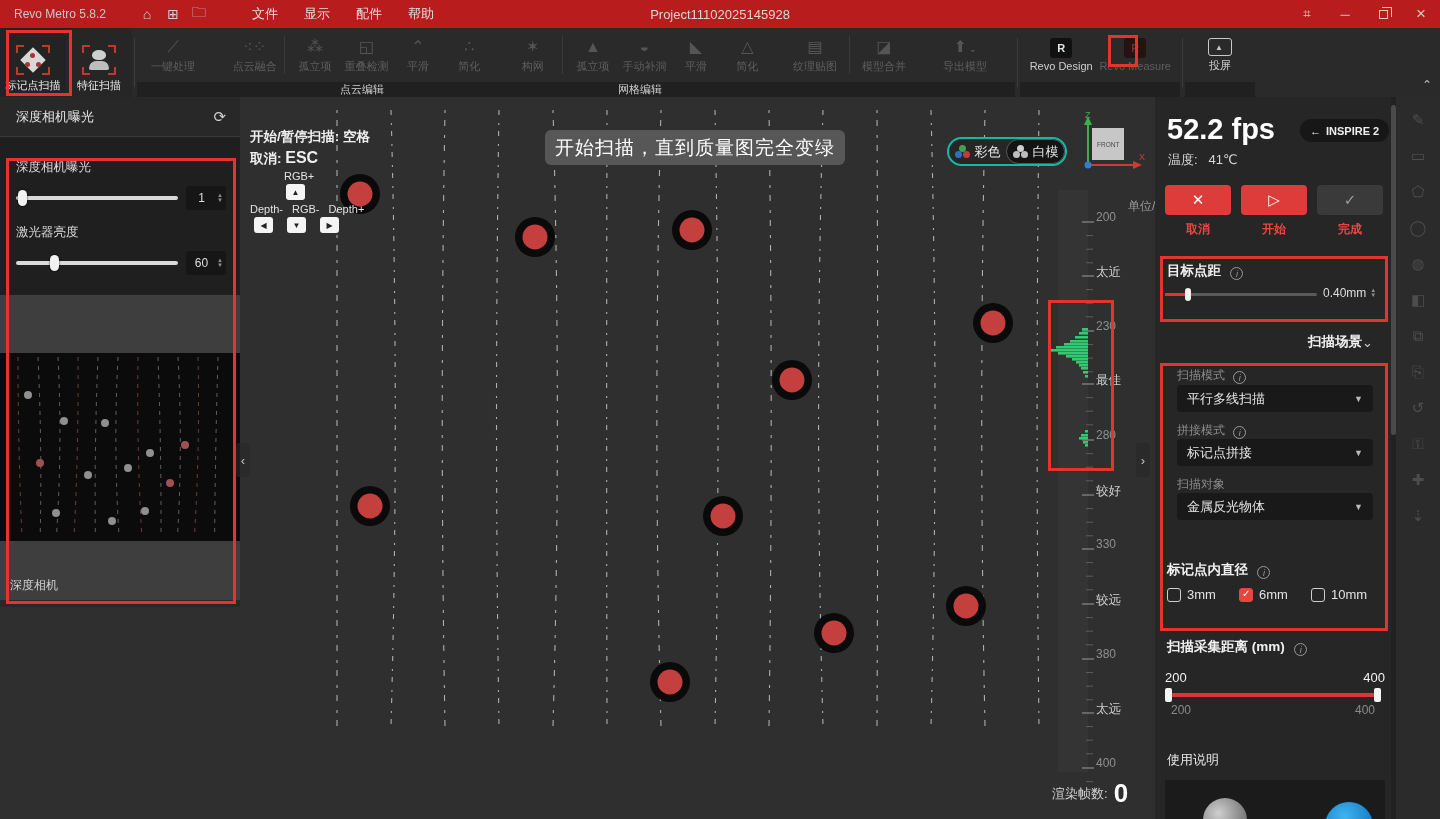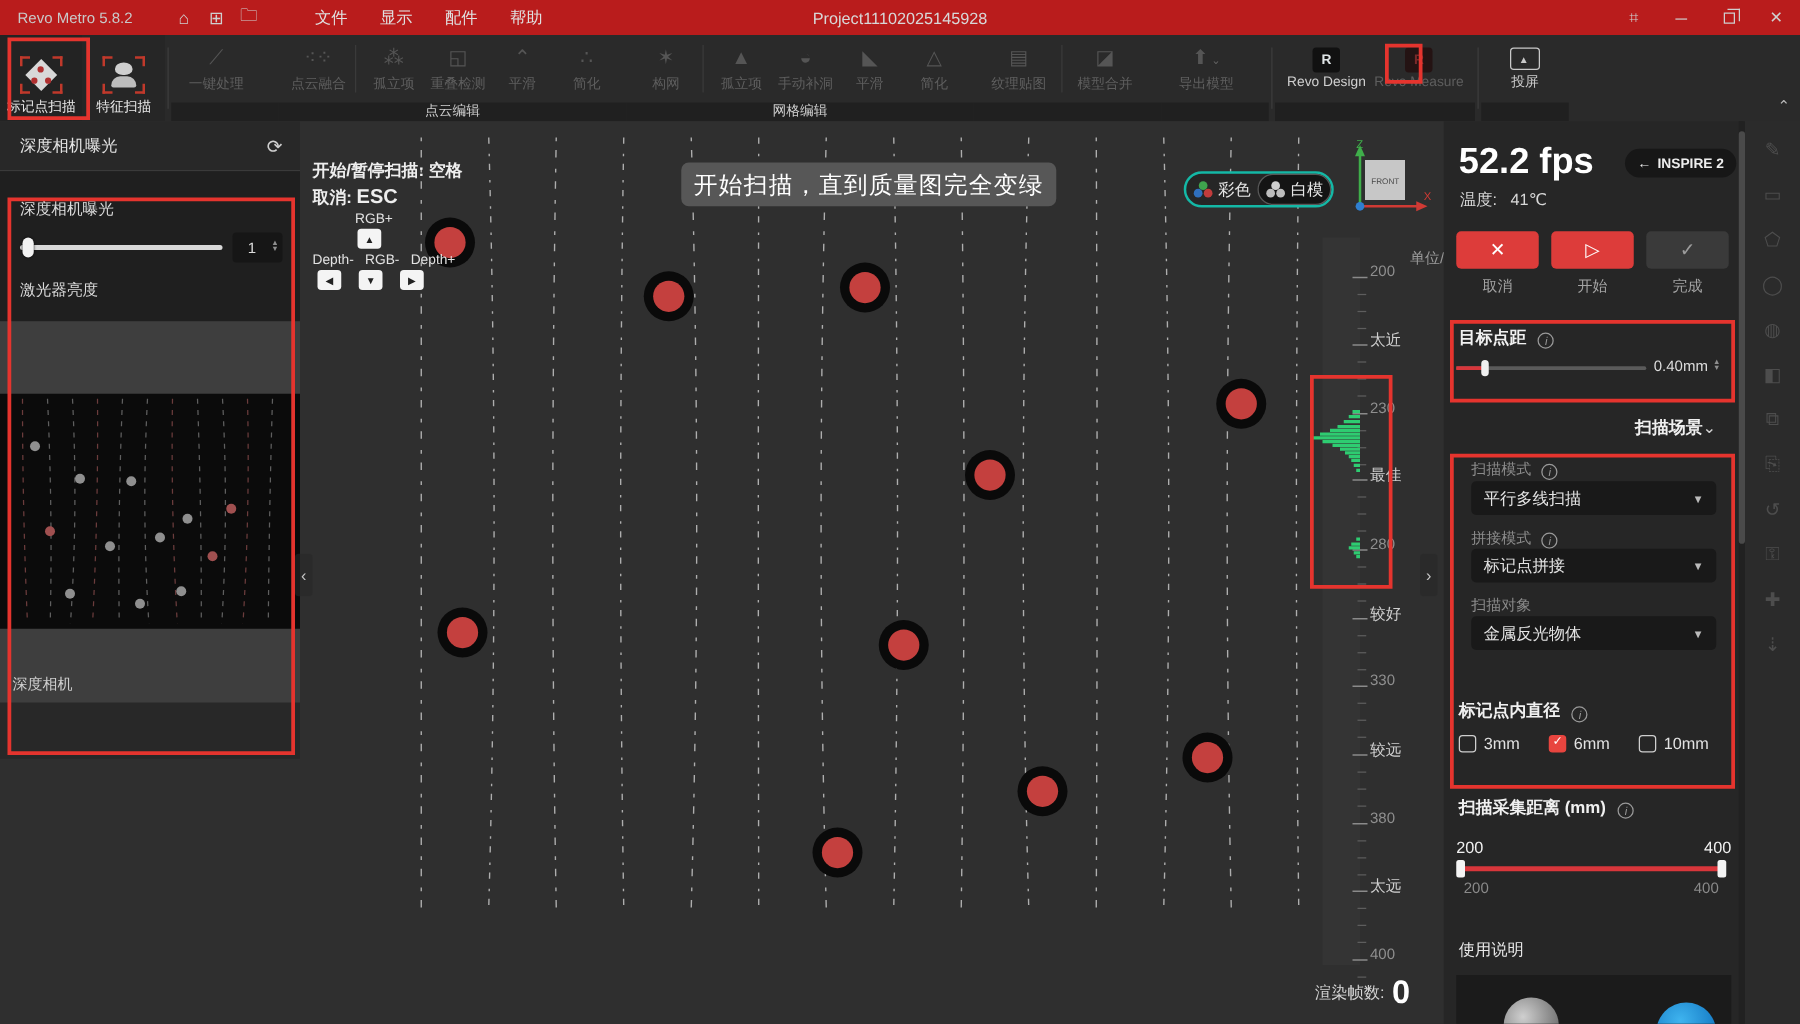--- a/index.html
+++ b/index.html
@@ -88,21 +88,21 @@
   .renderfps .v { font-size:26px; font-weight:bold; color:#fff; }
   
   .rpanel { position:absolute; left:1155px; top:97px; width:240px; height:722px; background:#262626; }
   .fps-row { position:absolute; left:12px; top:16px; font-size:29px; font-weight:bold; color:#fff; }
   .devbadge { position:absolute; left:145px; top:22px; height:23px; padding:0 10px; background:#171717; border-radius:12px;
     display:flex; align-items:center; gap:5px; font-size:11px; font-weight:bold; color:#eee; }
   .temp-row { position:absolute; left:13px; top:54px; font-size:13px; color:#d8d8d8; }
   .btn { position:absolute; top:88px; width:66px; height:30px; border-radius:4px; display:flex; align-items:center; justify-content:center; font-size:15px; }
   .btn.red { background:#dd3c3a; color:#fff; }
   .btn.gray { background:#3a3a3a; color:#9c9c9c; }
-  .btn-lbl { position:absolute; top:124px; width:66px; text-align:center; font-size:12px; color:#a3a3a3; }
+  .btn-lbl { position:absolute; top:124px; width:66px; text-align:center; font-size:12px; color:#ef4444;font-weight:bold; }
   .sec-title { font-size:13.5px; font-weight:bold; color:#f0f0f0; }
   .info { display:inline-block; width:13px; height:13px; border:1px solid #9a9a9a; border-radius:50%; color:#9a9a9a;
     font-size:9px; text-align:center; line-height:12px; font-style:italic; margin-left:5px; vertical-align:-2px; }
   .pd-track { position:absolute; left:10px; top:196px; width:152px; height:3px; background:#5a5a5a; border-radius:2px; }
   .pd-fill { position:absolute; left:0; top:0; height:3px; width:23px; background:#d8363b; }
   .pd-handle { position:absolute; left:20px; top:-5px; width:6px; height:13px; background:#f0f0f0; border-radius:3px; }
   .pd-val { position:absolute; left:168px; top:189px; font-size:12px; color:#ddd; display:flex; align-items:center; gap:4px; }
   .chev { color:#cfcfcf; font-size:13px; }
   .dd-lbl { font-size:12px; color:#8a8a8a; }
   .dd { height:27px; background:#191919; border-radius:4px; display:flex; align-items:center; padding:0 10px; font-size:13px; color:#e4e4e4; justify-content:space-between; }
@@ -505,20 +505,29 @@
     <div class="sl-row">
       <div class="sl-track">
           <i class="sl-handle" style="left:2px"></i>
         </div>
       <div class="sl-val">
         <span class="v">1</span>
         <span class="spin">▲<br>▼</span>
       </div>
     </div>
     <div class="sl-lbl">激光器亮度</div>
+    <div class="sl-row">
+      <div class="sl-track">
+          <i class="sl-handle" style="left:34px"></i>
+        </div>
+      <div class="sl-val">
+        <span class="v">60</span>
+        <span class="spin">▲<br>▼</span>
+      </div>
+    </div>
   </div>
   <div class="lp-preview">
     <div class="lp-img">
       <svg id="prevSvg" width="240" height="188">
           <path d="M 18 4 q 0 90 4 180" stroke="#7c4545" stroke-width="1" fill="none" stroke-dasharray="4 5" opacity=".85"></path>
           <path d="M 38 4 q 4.207354924039483 90 2.161209223472559 180" stroke="#6f6f6f" stroke-width="1" fill="none" stroke-dasharray="4 5" opacity=".85"></path>
           <path d="M 58 4 q 4.546487134128409 90 -1.6645873461885696 180" stroke="#6f6f6f" stroke-width="1" fill="none" stroke-dasharray="4 5" opacity=".85"></path>
           <path d="M 78 4 q 0.7056000402993361 90 -3.9599699864017817 180" stroke="#7c4545" stroke-width="1" fill="none" stroke-dasharray="4 5" opacity=".85"></path>
           <path d="M 98 4 q -3.7840124765396412 90 -2.6145744834544478 180" stroke="#6f6f6f" stroke-width="1" fill="none" stroke-dasharray="4 5" opacity=".85"></path>
           <path d="M 118 4 q -4.794621373315692 90 1.134648741852905 180" stroke="#6f6f6f" stroke-width="1" fill="none" stroke-dasharray="4 5" opacity=".85"></path>

